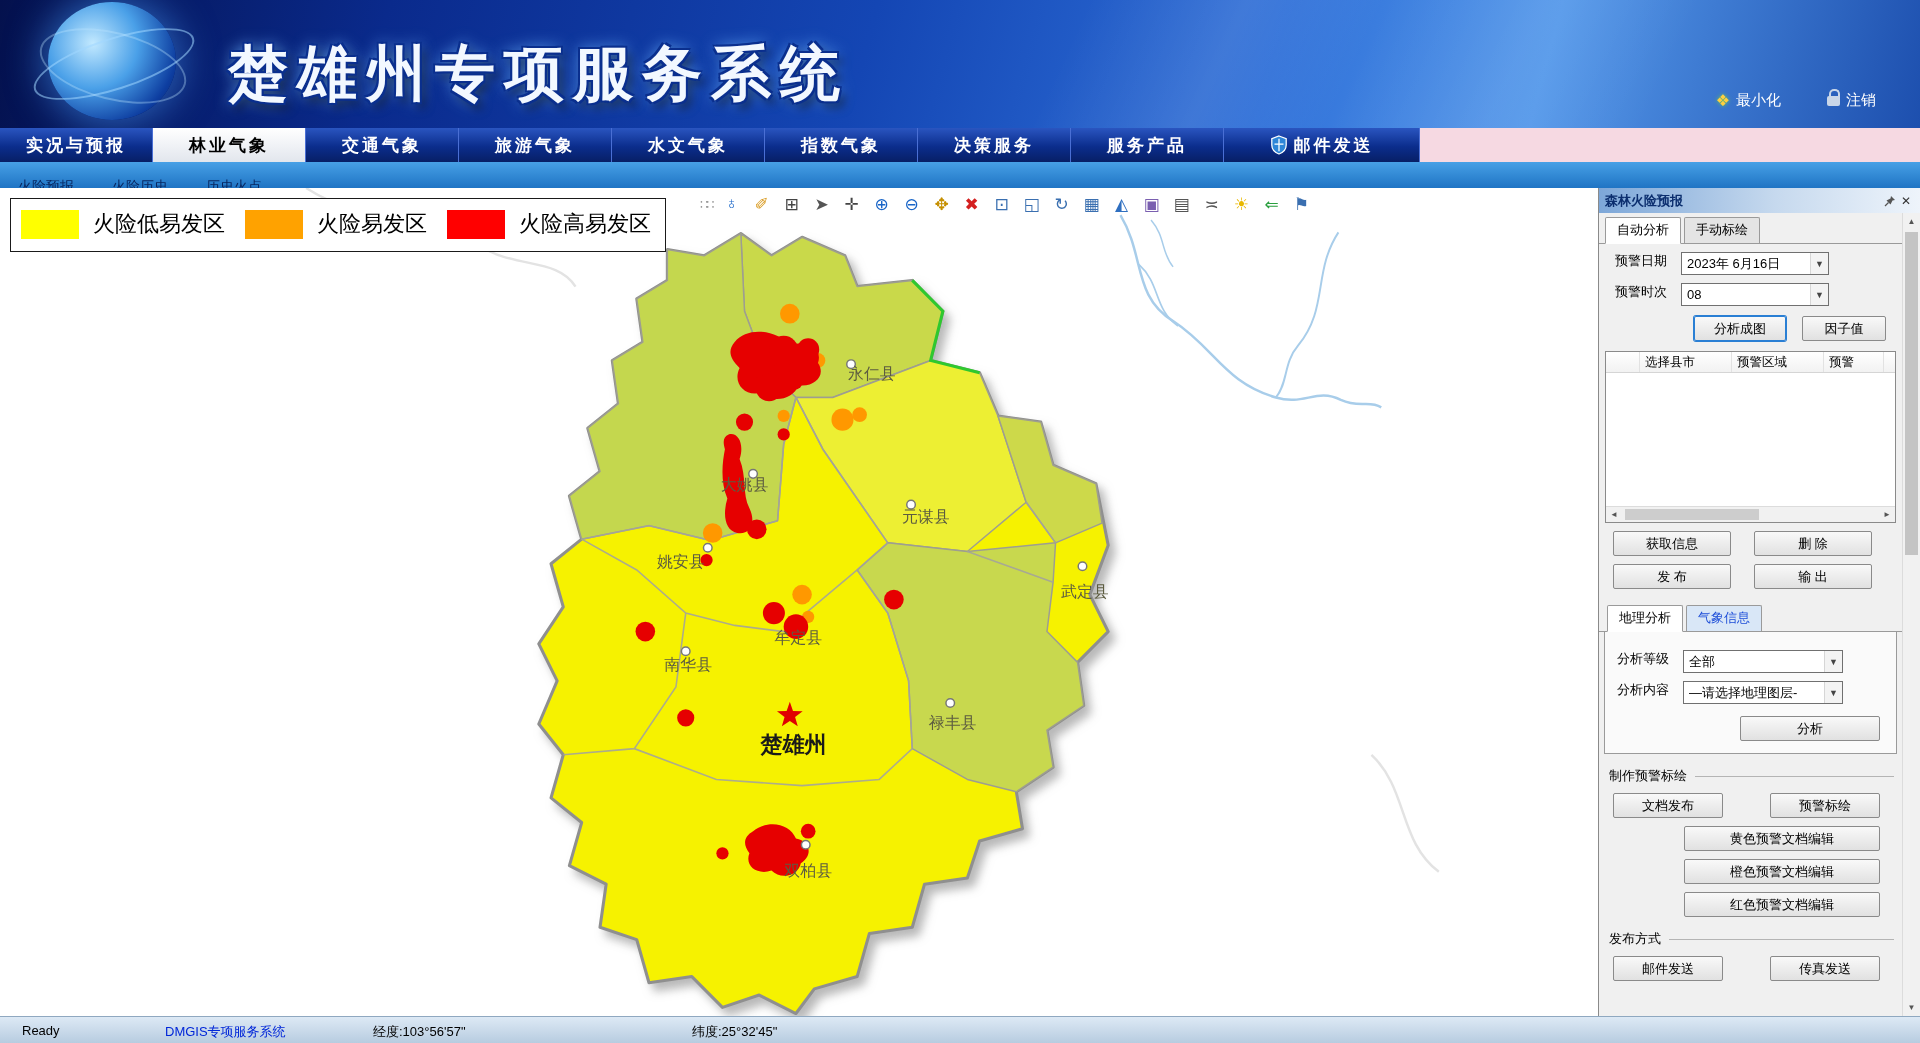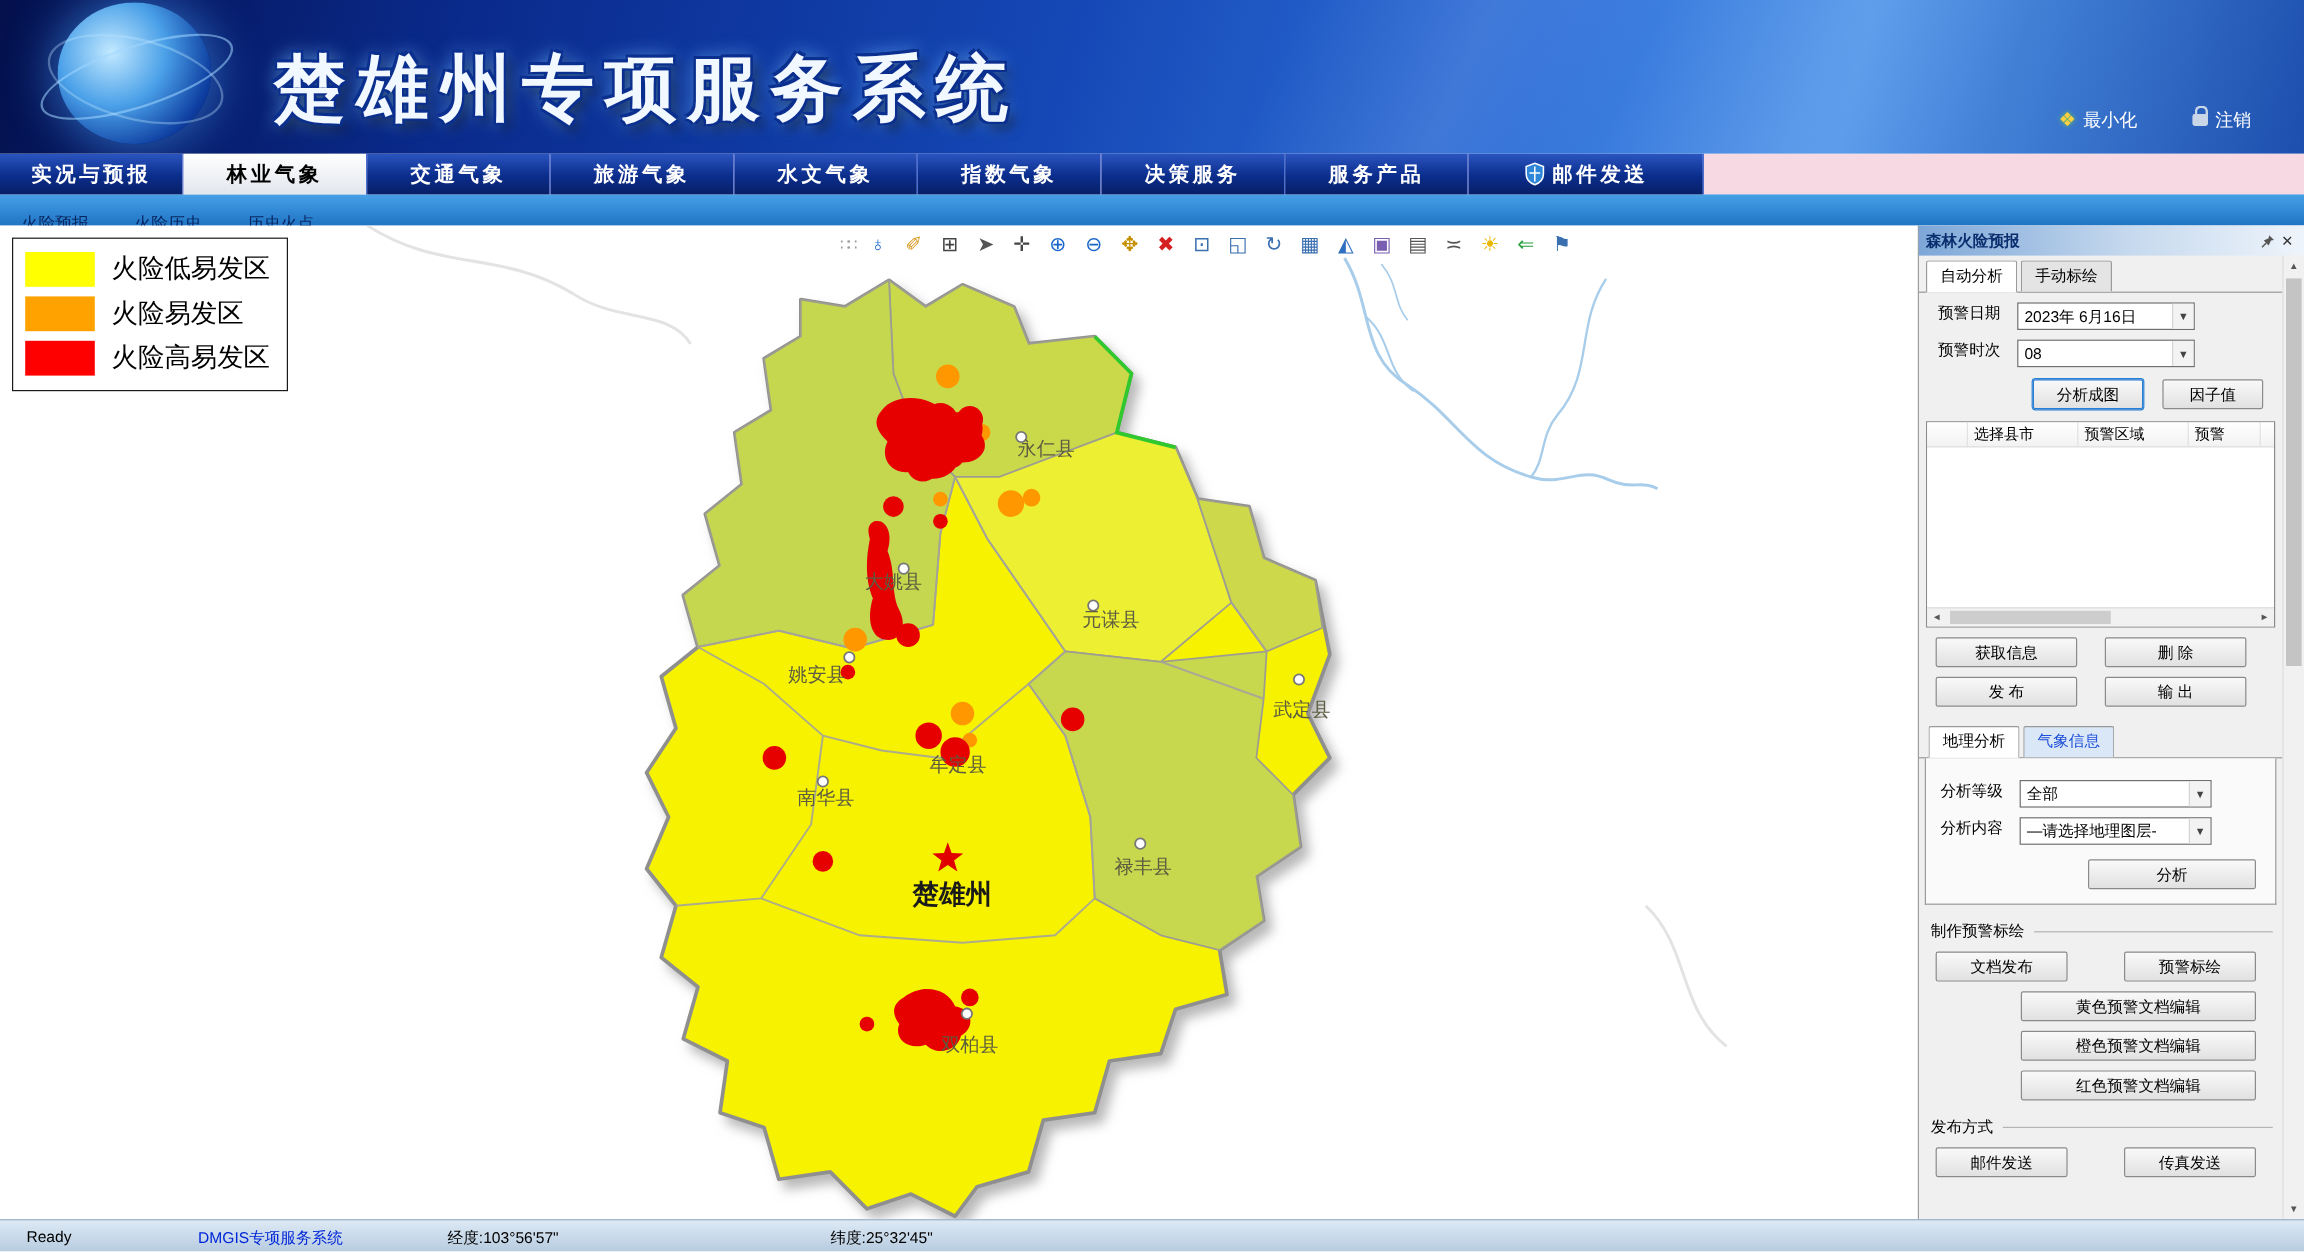--- a/index.html
+++ b/index.html
@@ -48,21 +48,21 @@
   .map-area svg.mapsvg { position:absolute; inset:0; width:100%; height:100%; }
 
   
   .map-toolbar { position:absolute; left:700px; top:4px; display:flex; align-items:center; gap:8px; height:24px; }
   .tb-grip { color:#9a9a9a; font-size:13px; letter-spacing:-2px; }
   .tb-icon { width:22px; height:22px; display:flex; align-items:center; justify-content:center;
     font-size:17px; cursor:pointer; }
 
   
   .legend { position:absolute; left:10px; top:10px; background:#fff; border:1px solid #1a1a1a;
-    padding:10px 14px 12px 10px; display:flex; flex-direction:column; gap:7px; }
+    padding:10px 14px 12px 10px; display:flex; flex-direction:row; gap:20px; }
   .legend-row { display:flex; align-items:center; gap:14px; }
   .legend-swatch { width:58px; height:29px; }
   .legend-label { font-size:22px; color:#000; white-space:nowrap; }
 
   
   .cnty-label { font-size:13px; fill:#5c5c40; }
   .city-label { font-size:18px; font-weight:bold; fill:#1a1a1a; }
 
   
   .right-panel { width:322px; background:#f0f0f0; border-left:1px solid #8a8a8a; display:flex; flex-direction:column; font-size:13px; }

